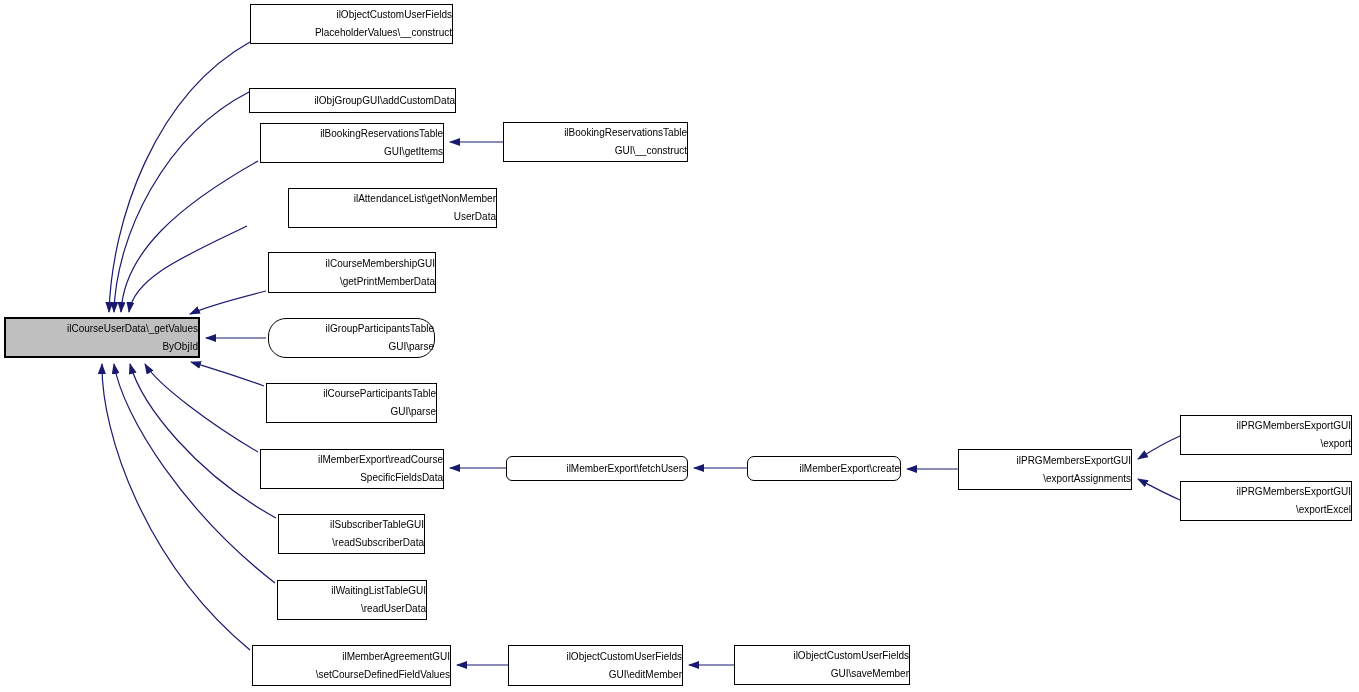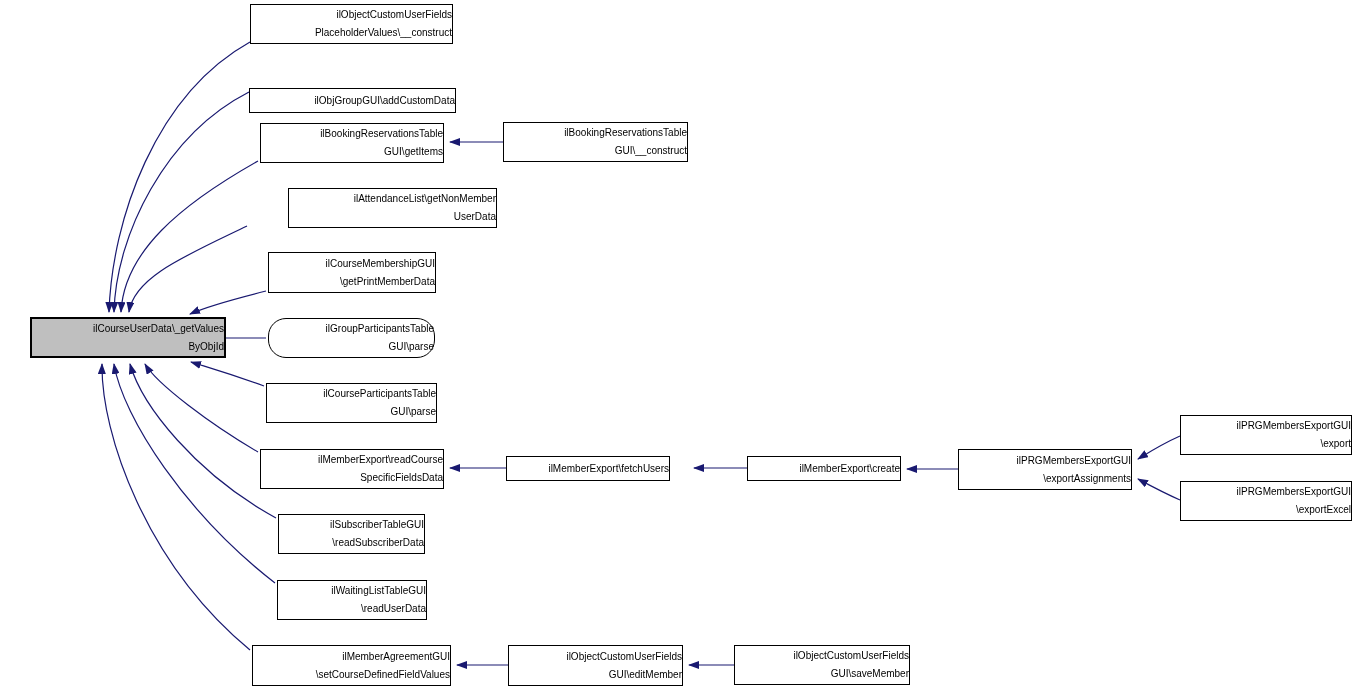--- a/index.html
+++ b/index.html
@@ -76,21 +76,21 @@
       <path d="M503,142 L450,142" class="edge" marker-end="url(#arrow)"></path>
       <path d="M506,468 L450,468" class="edge" marker-end="url(#arrow)"></path>
       <path d="M747,468 L694,468" class="edge" marker-end="url(#arrow)"></path>
       <path d="M958,469 L907,469" class="edge" marker-end="url(#arrow)"></path>
       <path d="M1180,436 C1162,444 1151,451 1138,459" class="edge" marker-end="url(#arrow)"></path>
       <path d="M1180,500 C1162,492 1151,486 1138,479" class="edge" marker-end="url(#arrow)"></path>
       <path d="M508,665 L457,665" class="edge" marker-end="url(#arrow)"></path>
       <path d="M734,665 L689,665" class="edge" marker-end="url(#arrow)"></path>
     </svg>
   <div id="nodes-layer">
-      <div class="node highlight" style="left: 4px; top: 317px; width: 196px; height: 41px; margin-left: 26px;">
+      <div class="node highlight" style="left: 4px; top: 317px; width: 196px; height: 41px;">
         <div class="node-line">ilCourseUserData\_getValues</div>
         <div class="node-line">ByObjId</div>
       </div>
       <div class="node" style="left: 250px; top: 4px; width: 203px; height: 40px;">
         <div class="node-line">ilObjectCustomUserFields</div>
         <div class="node-line">PlaceholderValues\__construct</div>
       </div>
       <div class="node" style="left: 249px; top: 88px; width: 207px; height: 25px;">
         <div class="node-line">ilObjGroupGUI\addCustomData</div>
       </div>
@@ -127,24 +127,24 @@
         <div class="node-line">\readUserData</div>
       </div>
       <div class="node" style="left: 252px; top: 645px; width: 199px; height: 41px;">
         <div class="node-line">ilMemberAgreementGUI</div>
         <div class="node-line">\setCourseDefinedFieldValues</div>
       </div>
       <div class="node" style="left: 503px; top: 122px; width: 185px; height: 40px;">
         <div class="node-line">ilBookingReservationsTable</div>
         <div class="node-line">GUI\__construct</div>
       </div>
-      <div class="node" style="left: 506px; top: 456px; width: 164px; height: 25px;">
+      <div class="node" style="left: 506px; top: 456px; width: 182px; height: 25px; border-radius: 6px;">
         <div class="node-line">ilMemberExport\fetchUsers</div>
       </div>
-      <div class="node" style="left: 747px; top: 456px; width: 154px; height: 25px;">
+      <div class="node" style="left: 747px; top: 456px; width: 154px; height: 25px; border-radius: 7px;">
         <div class="node-line">ilMemberExport\create</div>
       </div>
       <div class="node" style="left: 958px; top: 449px; width: 174px; height: 41px;">
         <div class="node-line">ilPRGMembersExportGUI</div>
         <div class="node-line">\exportAssignments</div>
       </div>
       <div class="node" style="left: 1180px; top: 415px; width: 172px; height: 40px;">
         <div class="node-line">ilPRGMembersExportGUI</div>
         <div class="node-line">\export</div>
       </div>

